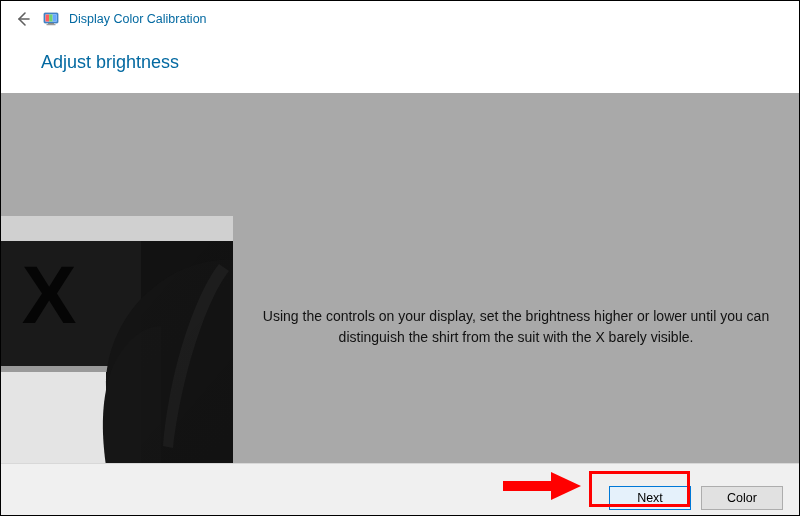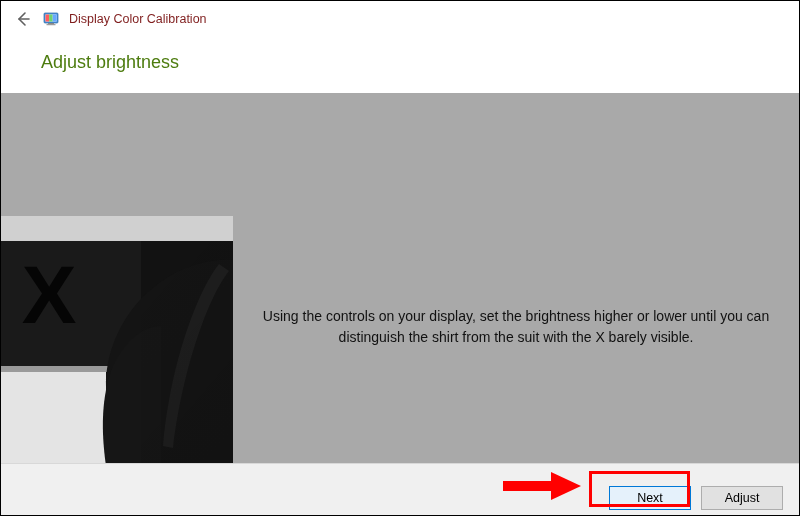--- a/index.html
+++ b/index.html
@@ -26,27 +26,27 @@
       display: flex; align-items: center; justify-content: center;
       cursor: pointer;
       color: #555;
       font-size: 18px;
     }
     .app-icon {
       width: 16px; height: 16px;
       position: relative;
     }
     .app-icon svg { display:block; }
-    .app-title { font-size: 12.5px; color: #7f1d1d; }
+    .app-title { font-size: 12.5px; color: #0369a1; }
     .page-title-area {
       background: #fff;
       padding: 16px 40px 20px 40px;
     }
     .page-title {
-      color: #4d7c0f;
+      color: #0369a1;
       font-size: 18px;
       font-weight: 400;
     }
     .content-area {
       background: #a9a9a9;
       height: 457px;
       position: relative;
       display: flex;
       flex-direction: row;
       align-items: center;
@@ -183,21 +183,21 @@
           <stop offset="1" stop-color="#000" stop-opacity="0.6"></stop>
         </linearGradient>
       </defs>
     </svg>
   </div>
   <div class="instruction">Using the controls on your display, set the brightness higher or lower until you can distinguish the shirt from the suit with the X barely visible.</div>
 </div>
 
 <div class="button-bar">
   <button class="btn primary">Next</button>
-  <button class="btn">Adjust</button>
+  <button class="btn">Color</button>
 </div>
 
 <div class="next-highlight"></div>
 <div class="red-arrow">
   <svg width="78" height="28" viewBox="0 0 78 28">
     <rect x="0" y="9" width="50" height="10" fill="#ff0000"></rect>
     <polygon points="48,0 78,14 48,28" fill="#ff0000"></polygon>
   </svg>
 </div>
 

